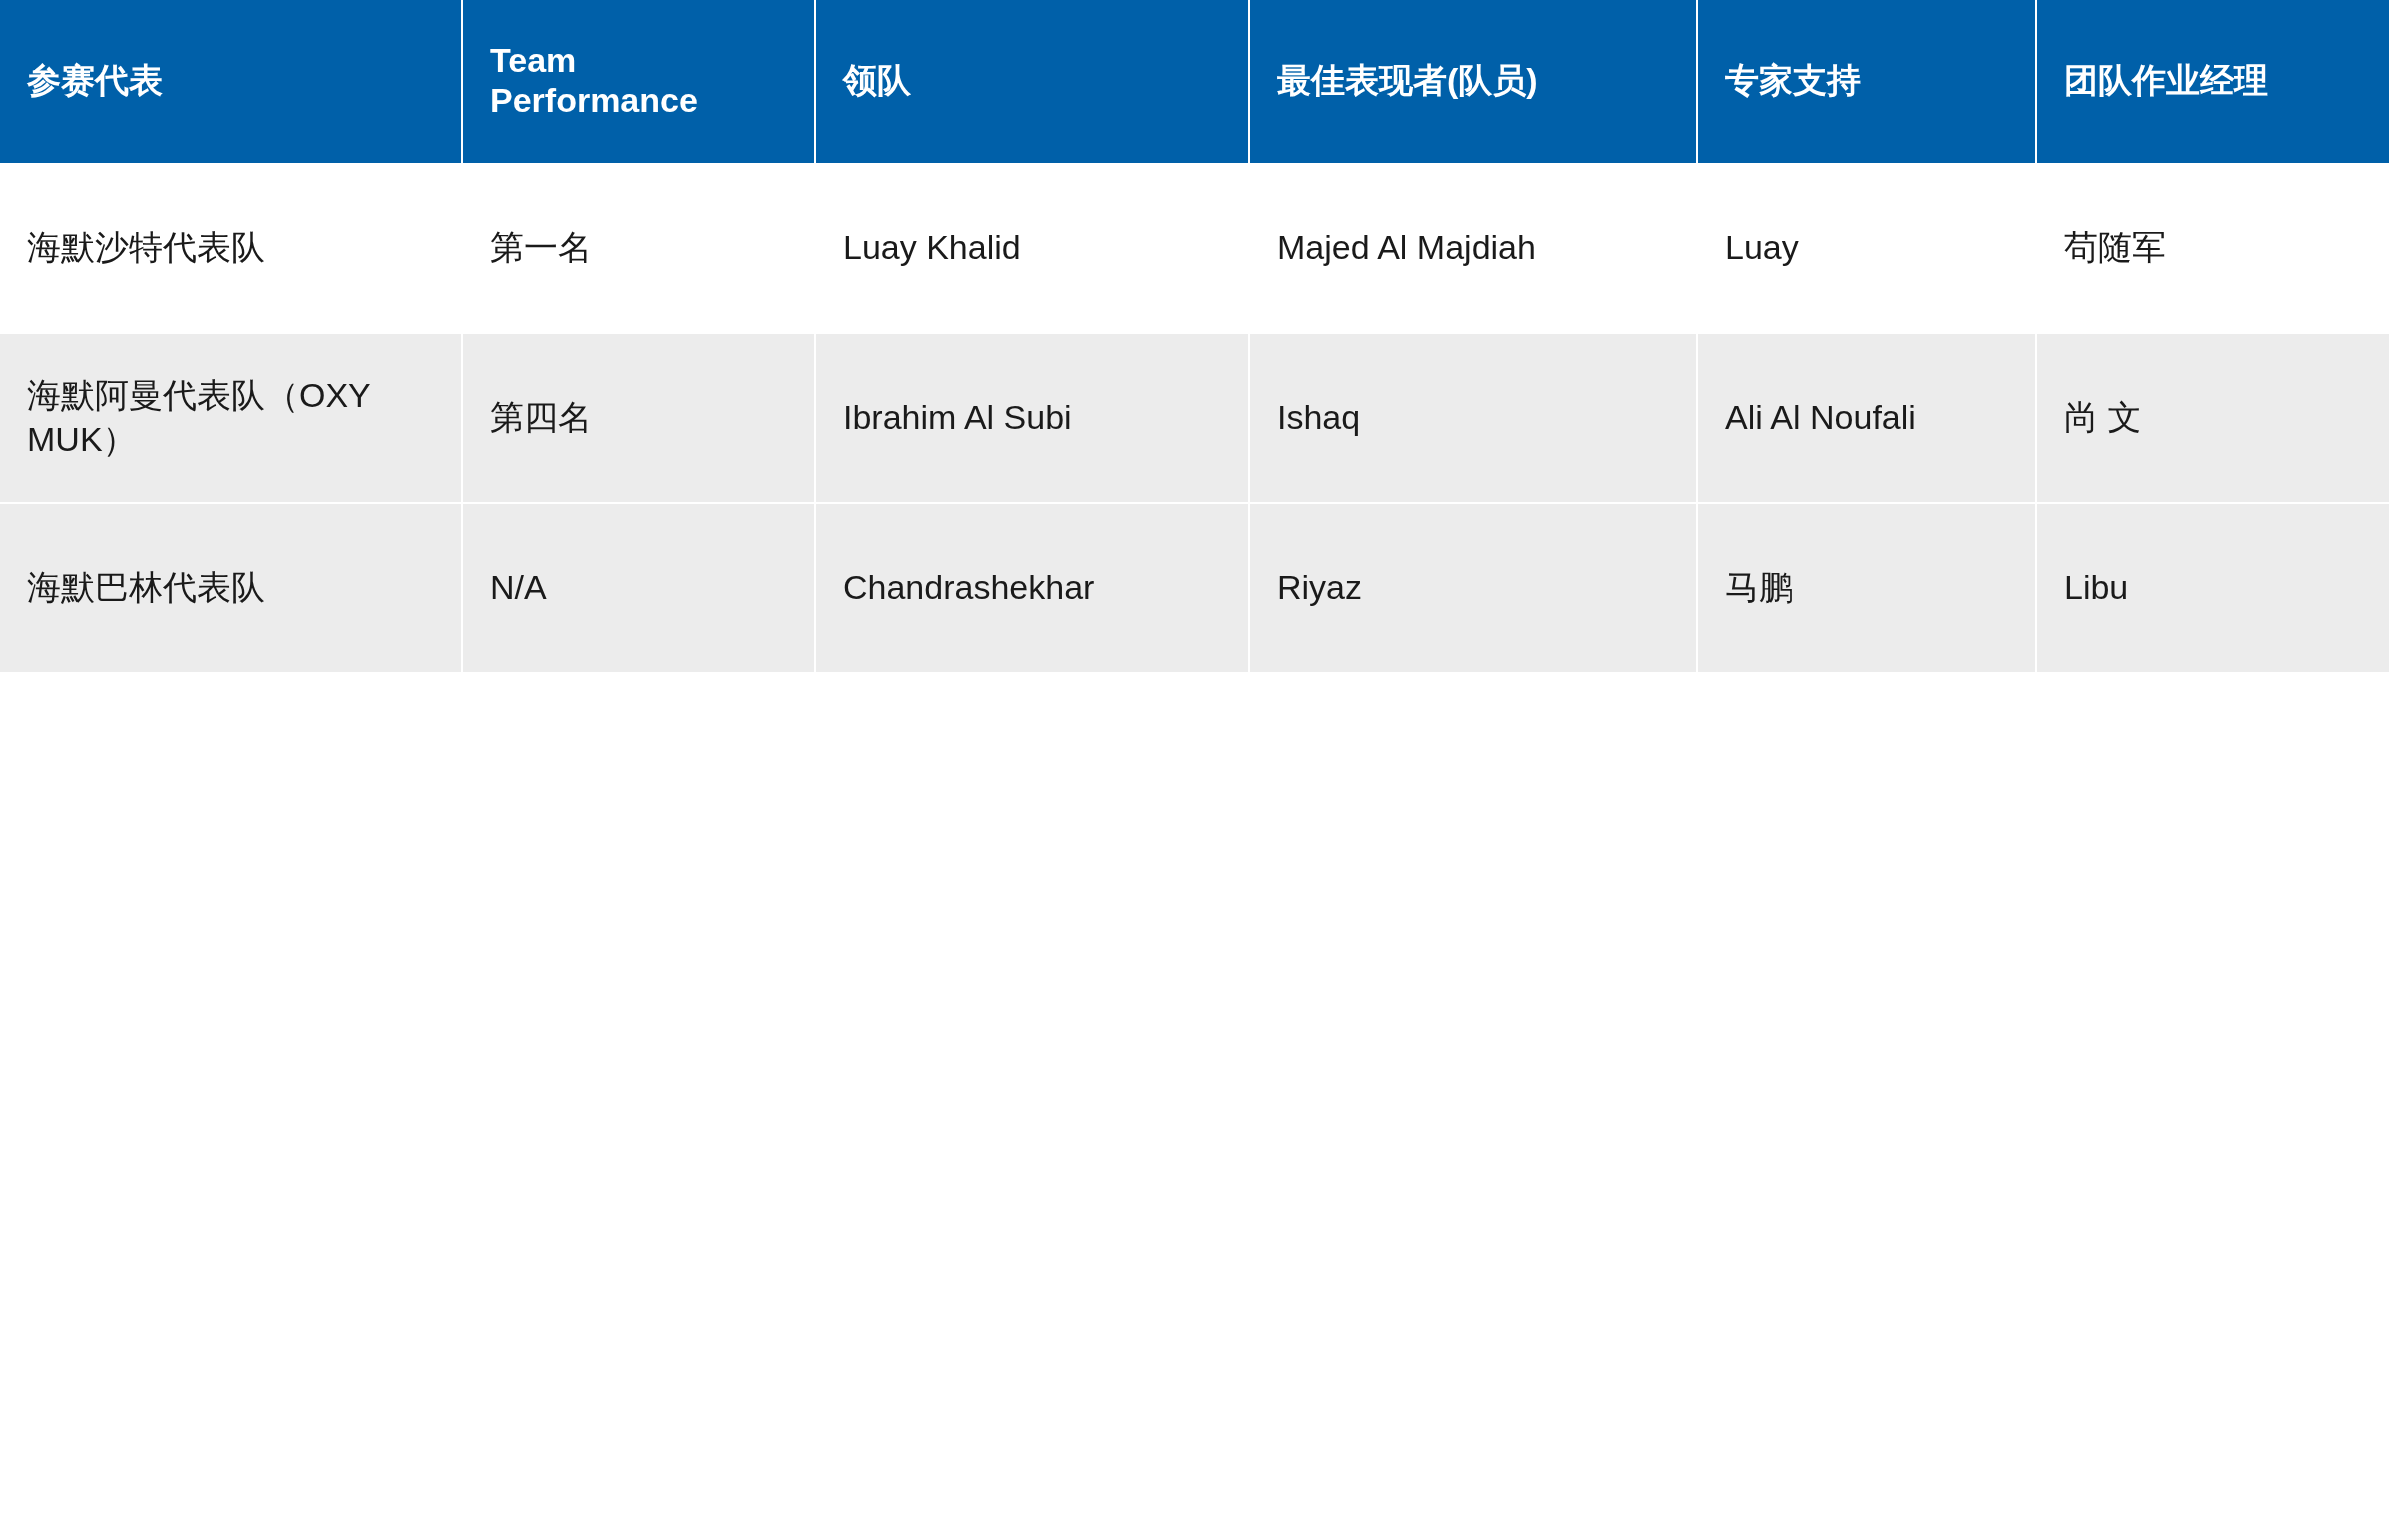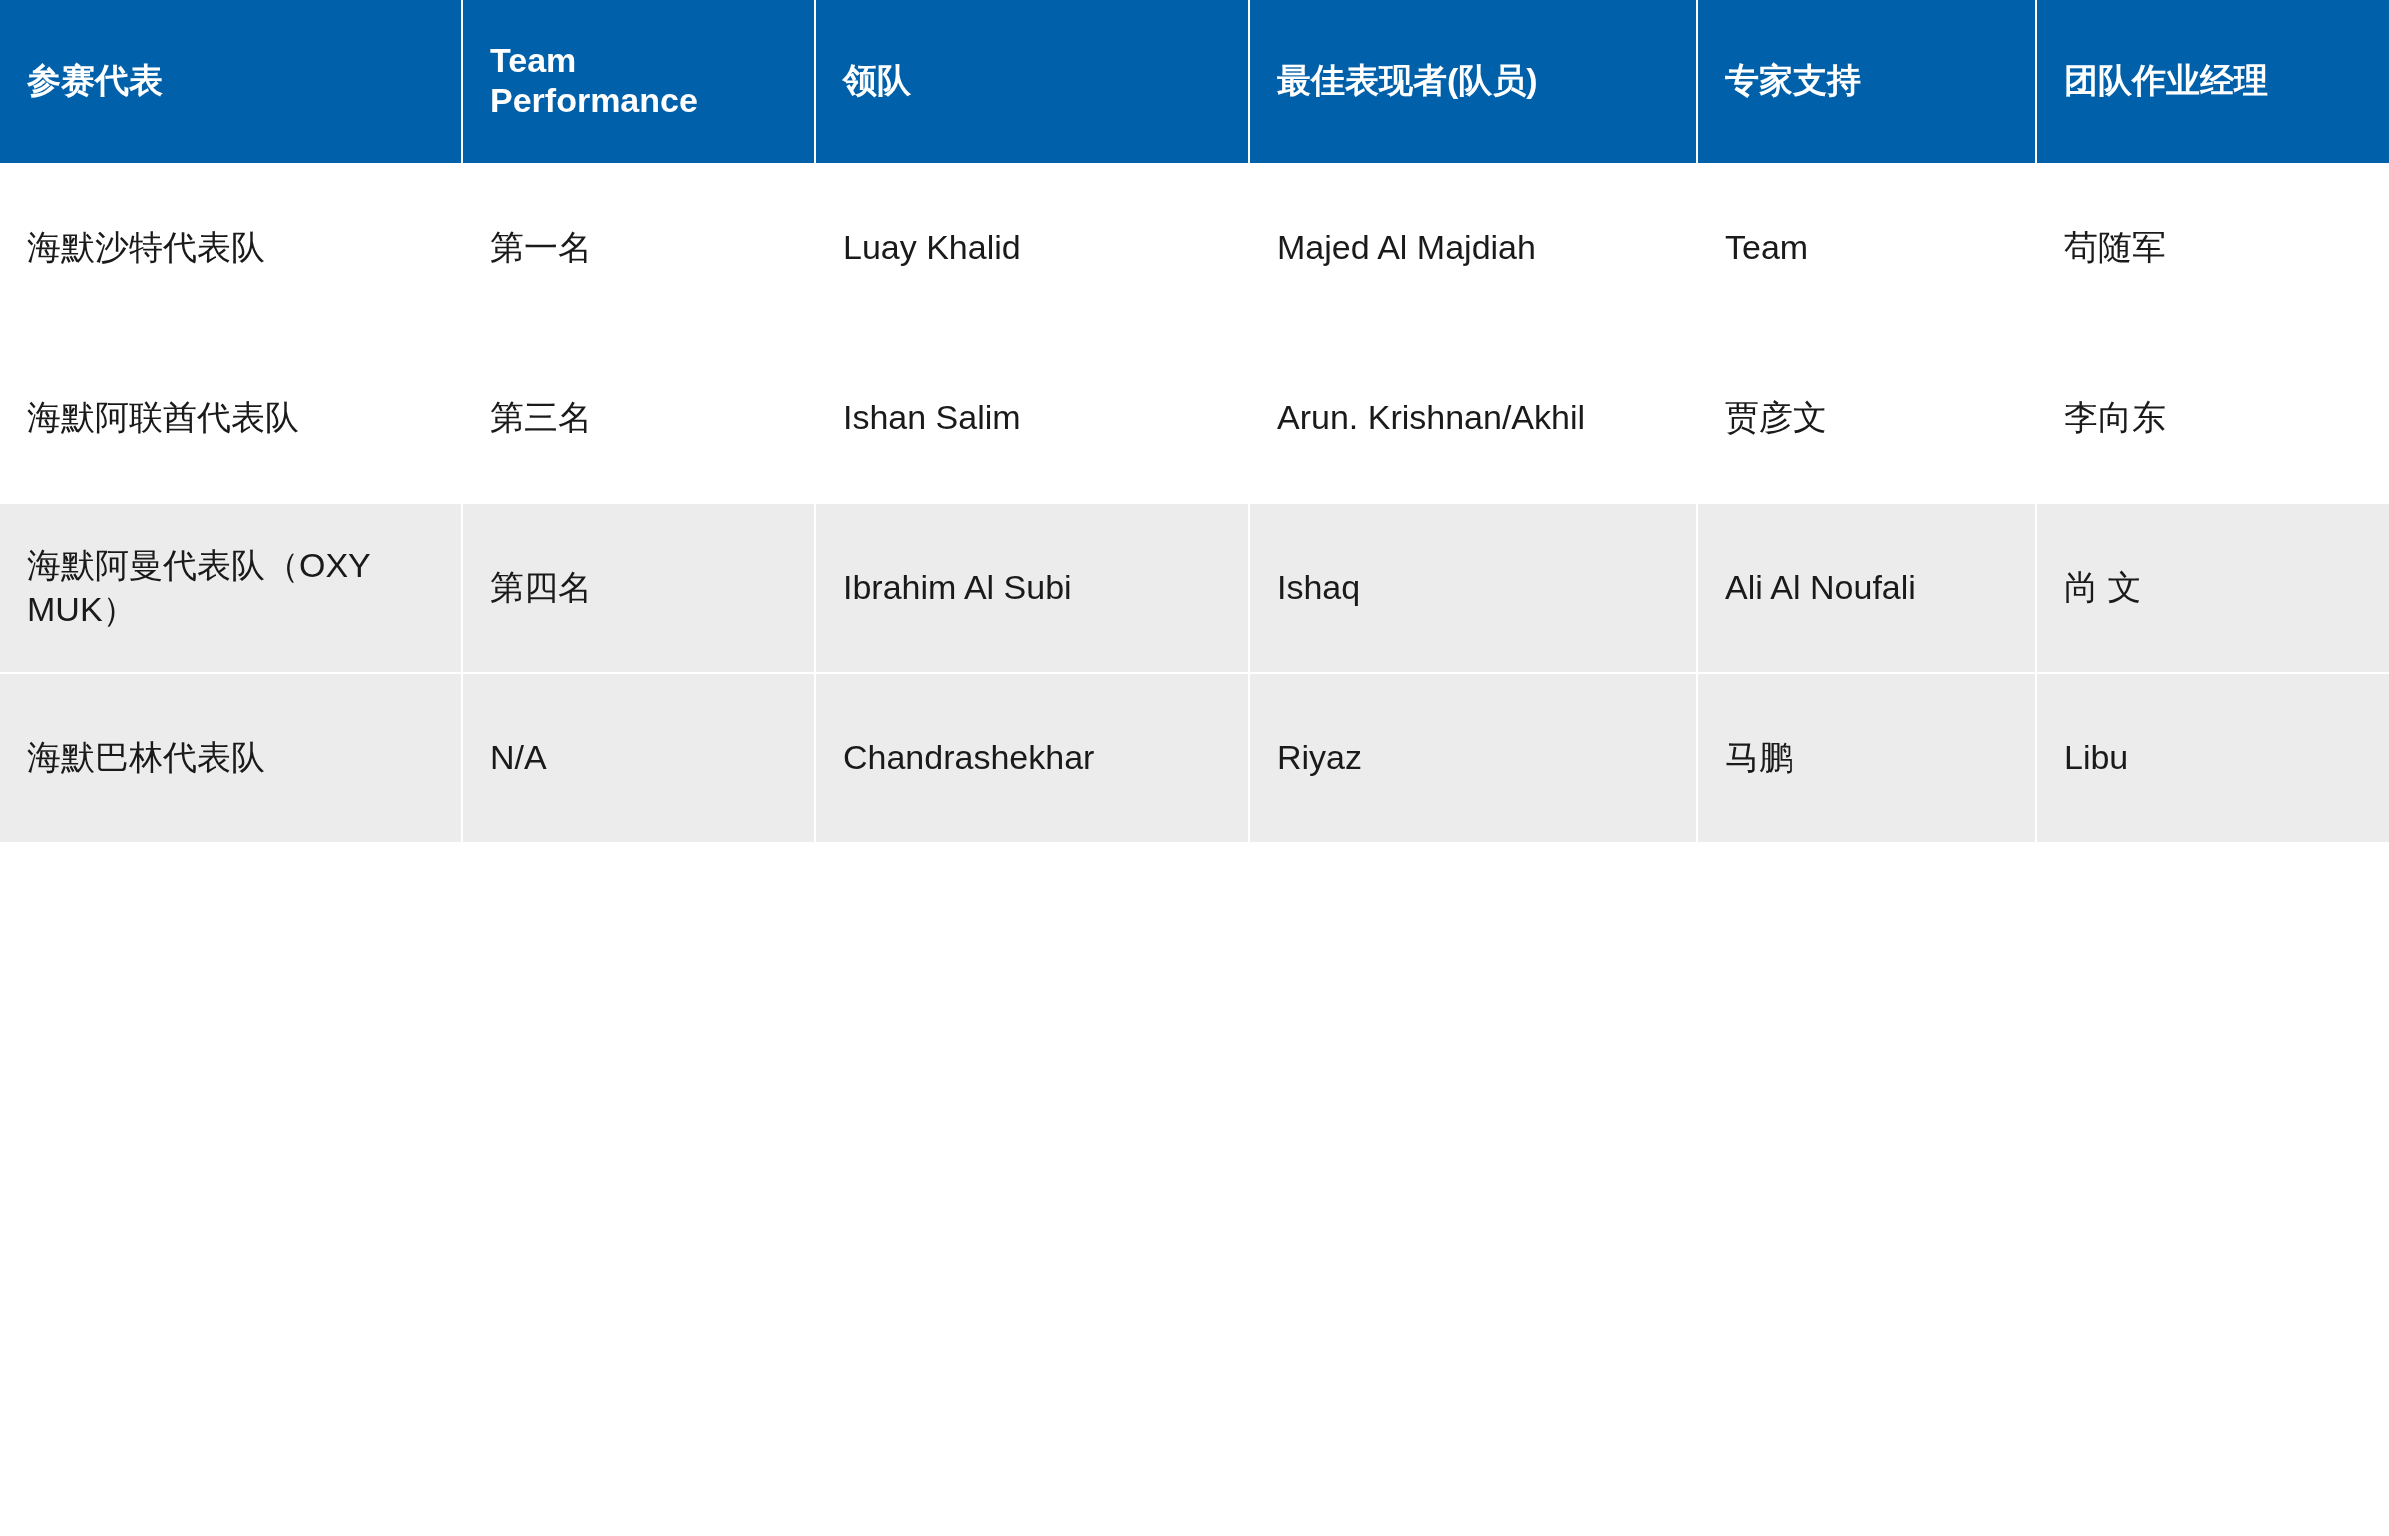--- a/index.html
+++ b/index.html
@@ -91,30 +91,22 @@
         <th>专家支持</th>
         <th>团队作业经理</th>
       </tr>
     </thead>
     <tbody>
       <tr class="row-odd">
         <td>海默沙特代表队</td>
         <td>第一名</td>
         <td>Luay Khalid</td>
         <td>Majed Al Majdiah</td>
-        <td>Team</td>
+        <td>Luay</td>
         <td>苟随军</td>
-      </tr>
-      <tr class="row-odd">
-        <td>海默阿联酋代表队</td>
-        <td>第三名</td>
-        <td>Ishan Salim</td>
-        <td>Arun. Krishnan/Akhil</td>
-        <td>贾彦文</td>
-        <td>李向东</td>
       </tr>
       <tr class="row-even">
         <td>海默阿曼代表队（OXY MUK）</td>
         <td>第四名</td>
         <td>Ibrahim Al Subi</td>
         <td>Ishaq</td>
         <td>Ali Al Noufali</td>
         <td>尚  文</td>
       </tr>
       <tr class="row-even">

